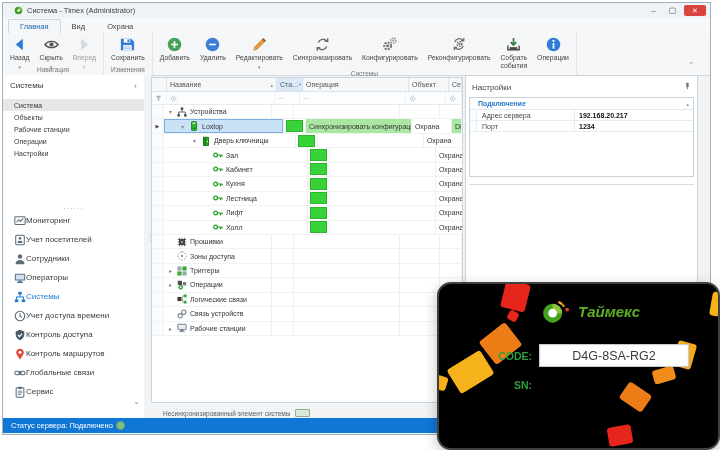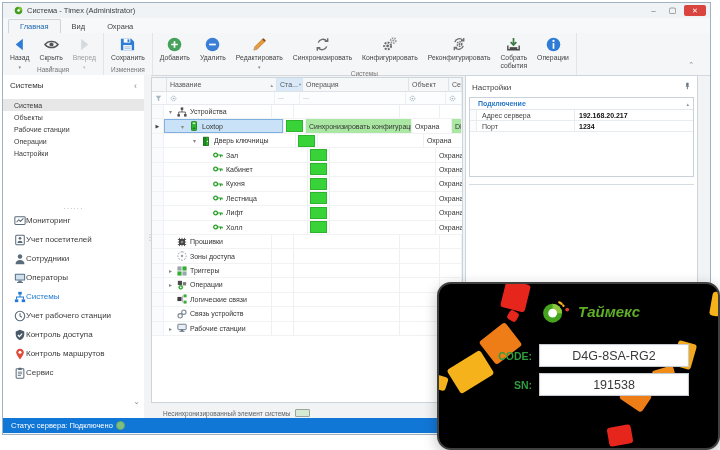--- a/index.html
+++ b/index.html
@@ -406,21 +406,21 @@
             <span>Системы</span>
           </div>
 
           <div class="nav-item">
             <span class="nic">
               <svg viewBox="0 0 14 14">
                 <circle cx="7" cy="7" r="5.5" fill="none" stroke="#5a6b7a" stroke-width="1.3"></circle>
                 <path d="M7 3.8V7l2.3 1.6" fill="none" stroke="#5a6b7a" stroke-width="1.3"></path>
               </svg>
             </span>
-            <span>Учет рабочего станции</span>
+            <span>Учет доступа времени</span>
           </div>
 
           <div class="nav-item">
             <span class="nic">
               <svg viewBox="0 0 14 14">
                 <path d="M7 1l5 1.8v3.4c0 3.4-2.1 5.9-5 6.8-2.9-.9-5-3.4-5-6.8V2.8z" fill="#4a5a68"></path>
                 <path d="M4.5 7l1.8 1.8 3.2-3.4" fill="none" stroke="#fff" stroke-width="1.4"></path>
               </svg>
             </span>
             <span>Контроль доступа</span>
@@ -429,20 +429,30 @@
           <div class="nav-item">
             <span class="nic">
               <svg viewBox="0 0 14 14">
                 <path d="M7 .8C4.5.8 2.6 2.7 2.6 5.1 2.6 8.3 7 13.4 7 13.4s4.4-5.1 4.4-8.3C11.4 2.7 9.5.8 7 .8z" fill="#e0483a"></path>
                 <circle cx="7" cy="5" r="1.8" fill="#fff"></circle>
               </svg>
             </span>
             <span>Контроль маршрутов</span>
           </div>
 
+          <div class="nav-item">
+            <span class="nic">
+              <svg viewBox="0 0 14 14">
+                <rect x="1" y="5" width="6" height="4" rx="2" fill="none" stroke="#5a6b7a" stroke-width="1.3"></rect>
+                <rect x="7" y="5" width="6" height="4" rx="2" fill="none" stroke="#5a6b7a" stroke-width="1.3"></rect>
+                <path d="M4.5 7h5" stroke="#5a6b7a" stroke-width="1.3"></path>
+              </svg>
+            </span>
+            <span>Глобальные связи</span>
+          </div>
 
           <div class="nav-item">
             <span class="nic">
               <svg viewBox="0 0 14 14">
                 <rect x="2.5" y="2" width="9" height="11" rx="1" fill="#fff" stroke="#5a6b7a" stroke-width="1.2"></rect>
                 <rect x="5" y="1" width="4" height="2.4" rx=".6" fill="#5a6b7a"></rect>
                 <path d="M4.5 6h5M4.5 8h5M4.5 10h3.5" stroke="#5a6b7a" stroke-width="1"></path>
               </svg>
             </span>
             <span>Сервис</span>
@@ -1015,17 +1025,16 @@
     <div class="fields">
 
 
         <div class="frow">
           <span class="flabel">CODE:</span>
           <span class="fbox">D4G-8SA-RG2</span>
         </div>
 
         <div class="frow">
           <span class="flabel">SN:</span>
-          <span class="fbox">191538</span>
         </div>
       </div>
   </div>
 </div>
 
 </body></html>

